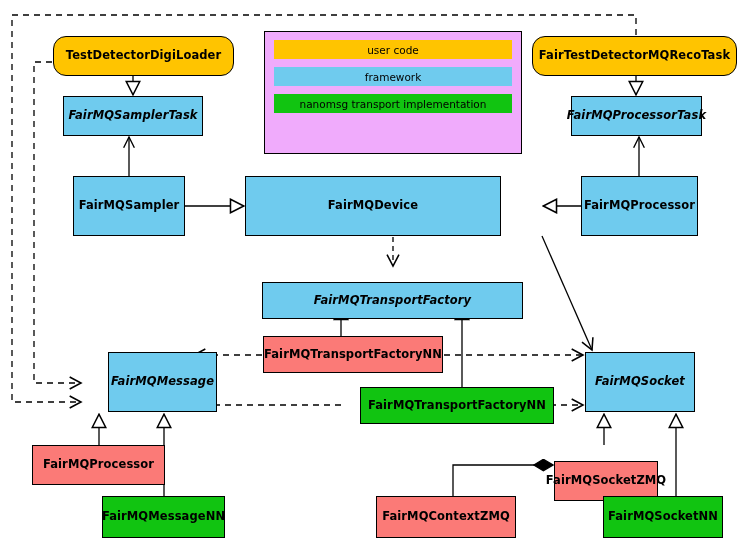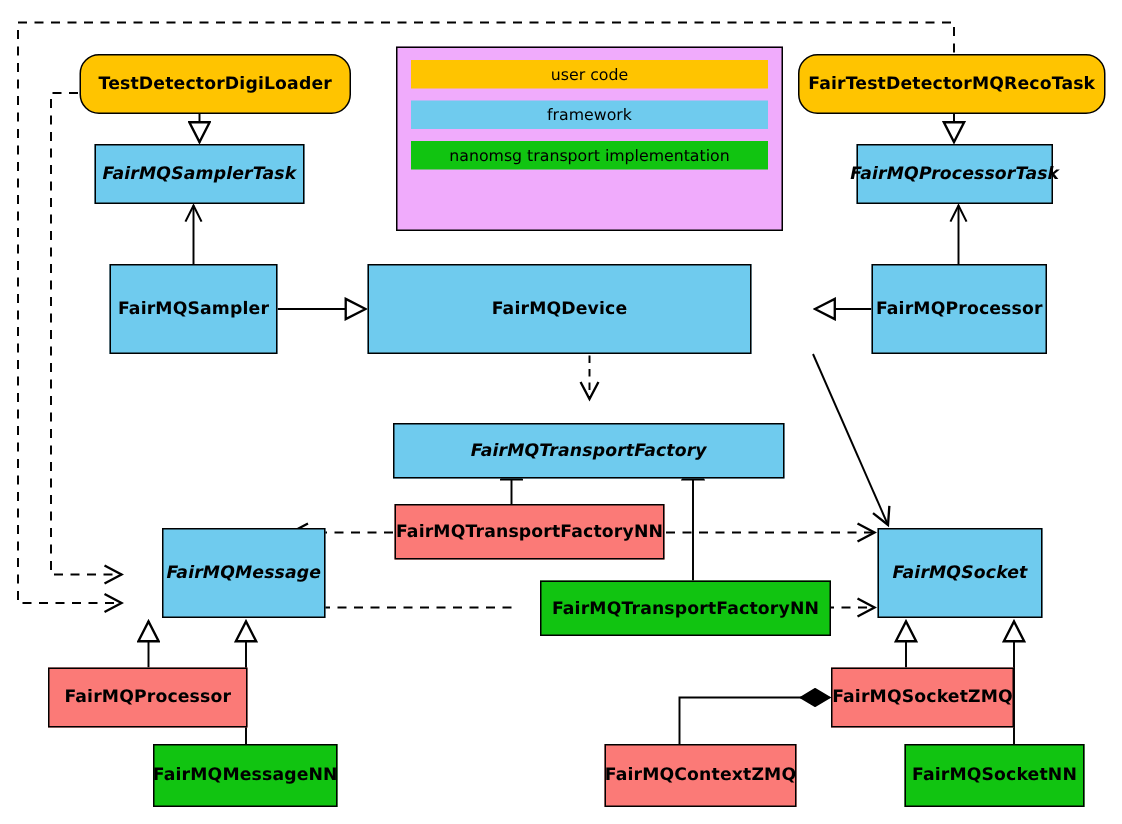--- a/index.html
+++ b/index.html
@@ -158,23 +158,23 @@
       </div>
       <div class="node c-framework abstract" style="left: 585px; top: 352px; width: 110px; height: 60px;">
         <span>FairMQSocket</span>
       </div>
       <div class="node c-zmq" style="left: 32px; top: 445px; width: 133px; height: 40px;">
         <span>FairMQProcessor</span>
       </div>
       <div class="node c-nn" style="left: 102px; top: 496px; width: 123px; height: 42px;">
         <span>FairMQMessageNN</span>
       </div>
-      <div class="node c-zmq" style="left: 554px; top: 445px; width: 122px; height: 40px;">
+      <div class="node c-zmq" style="left: 554px; top: 461px; width: 104px; height: 40px;">
         <span>FairMQSocketZMQ</span>
       </div>
       <div class="node c-nn" style="left: 603px; top: 496px; width: 120px; height: 42px;">
         <span>FairMQSocketNN</span>
       </div>
-      <div class="node c-zmq" style="left: 403px; top: 496px; width: 128px; height: 42px;">
+      <div class="node c-zmq" style="left: 376px; top: 496px; width: 140px; height: 42px;">
         <span>FairMQContextZMQ</span>
       </div>
     </div>
 </div>
 
 </body></html>

